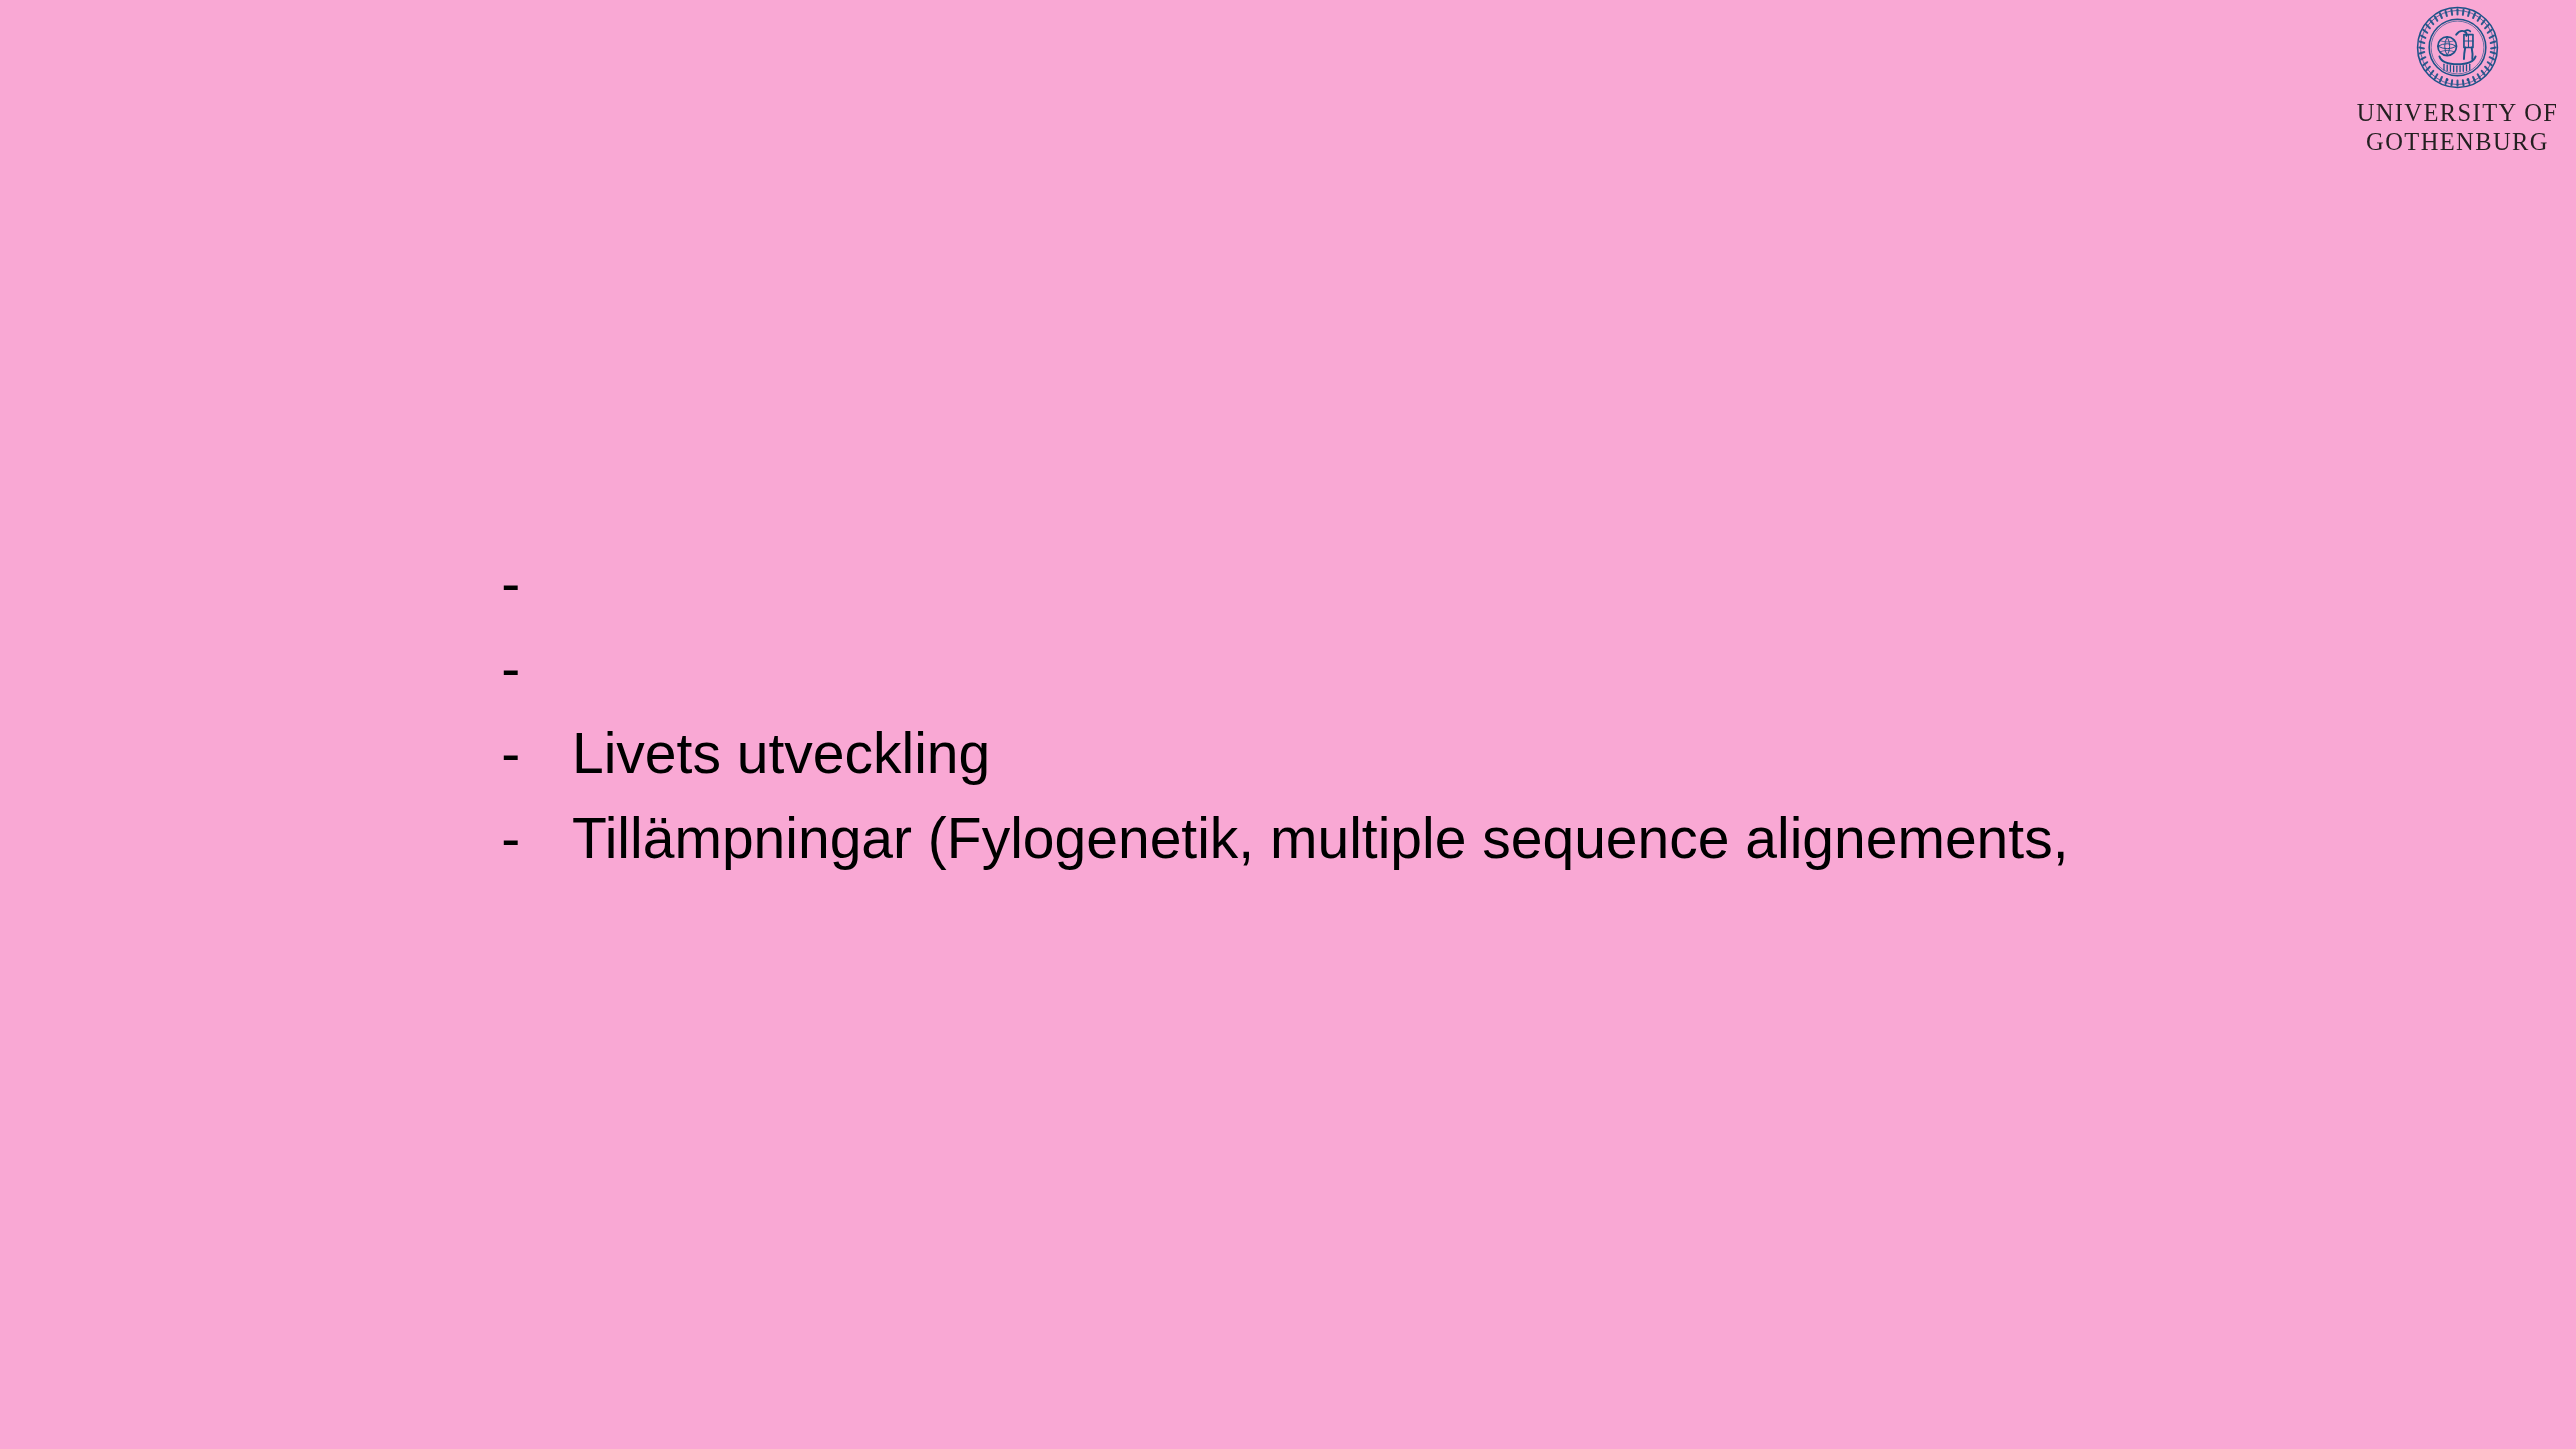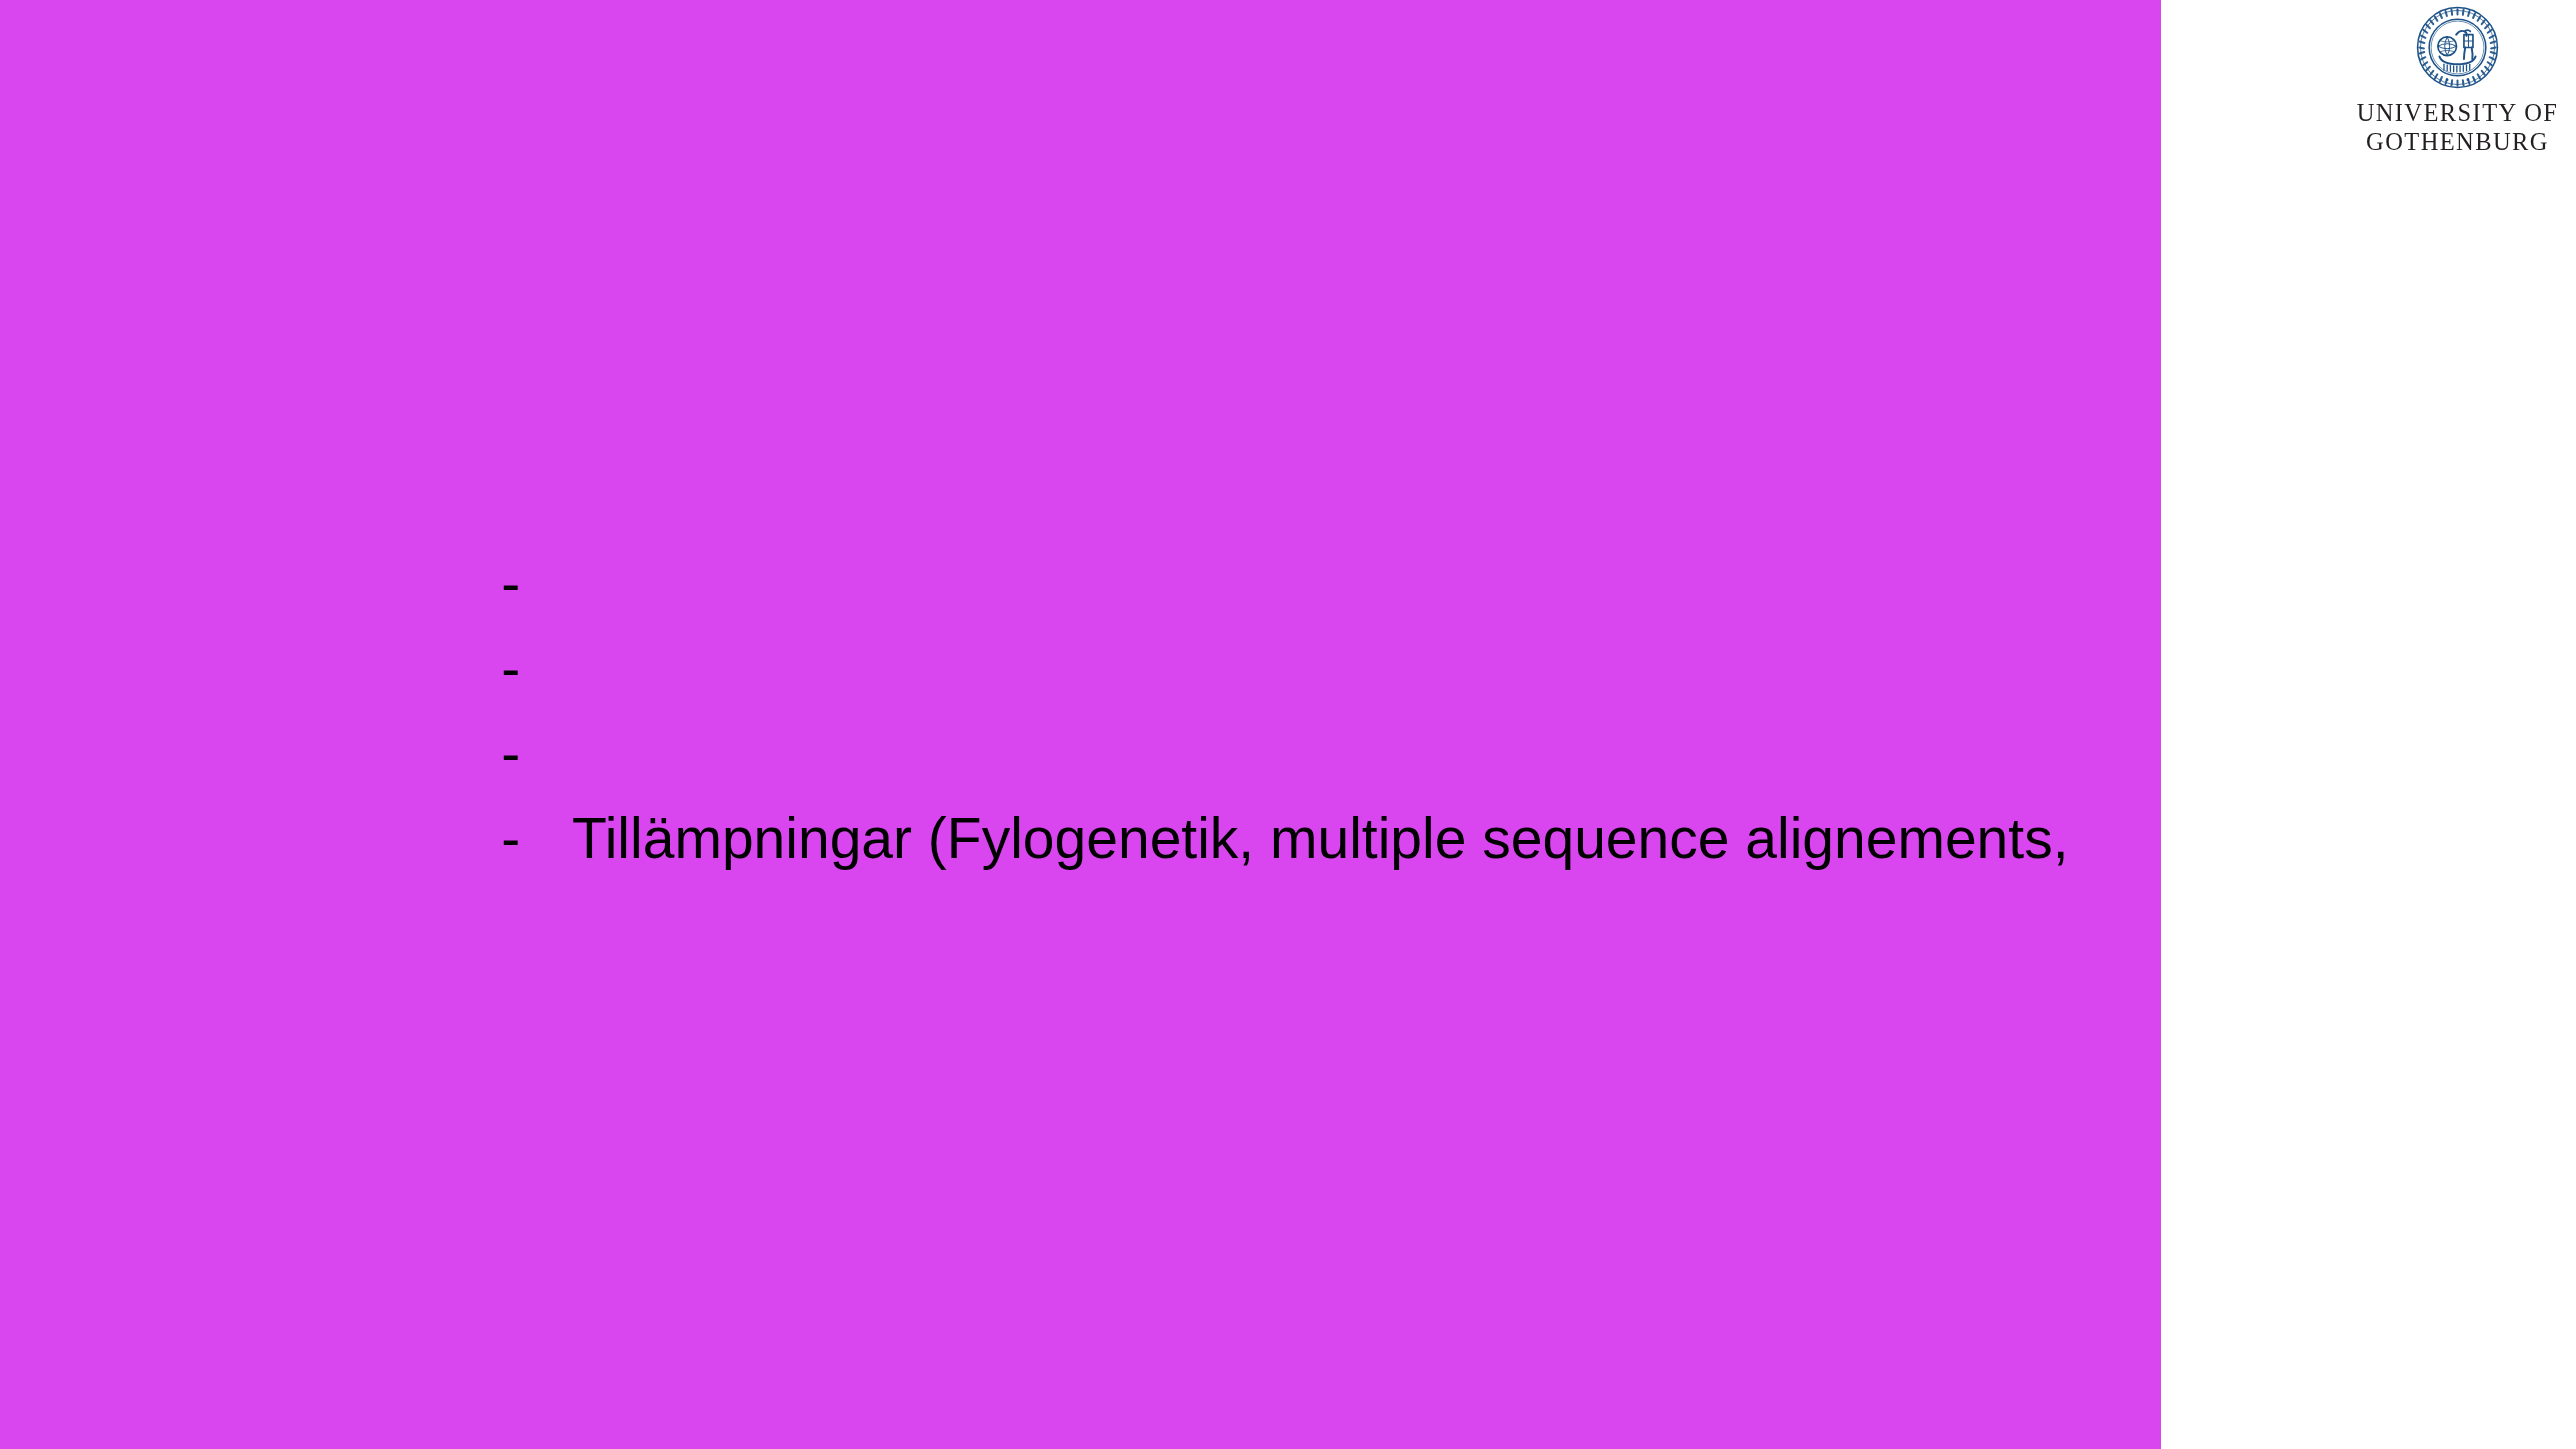--- a/index.html
+++ b/index.html
@@ -8,23 +8,23 @@
   }
   body {
     width: 2576px;
     height: 1449px;
     background: #ffffff;
     font-family: "Liberation Sans", sans-serif;
     overflow: hidden;
   }
   .slide {
     position: relative;
-    width: 2161px;
+    width: 2576px;
     height: 1449px;
-    background: #d946ef;
+    background: #f9a8d4;
   }
 
   
   .logo-block {
     position: absolute;
     left: 2351px;
     top: 5.2px;
     width: 213px;
     text-align: center;
   }
@@ -211,20 +211,21 @@
     <div class="bullet-row">
       <span class="bullet-marker">-</span>
     </div>
 
     <div class="bullet-row">
       <span class="bullet-marker">-</span>
     </div>
 
     <div class="bullet-row">
       <span class="bullet-marker">-</span>
+      <span class="bullet-text">Livets utveckling</span>
     </div>
 
     <div class="bullet-row">
       <span class="bullet-marker">-</span>
       <span class="bullet-text">
         <span class="wrap-line">Tillämpningar (Fylogenetik, multiple sequence alignements,</span>
       </span>
     </div>
 
   </div>

